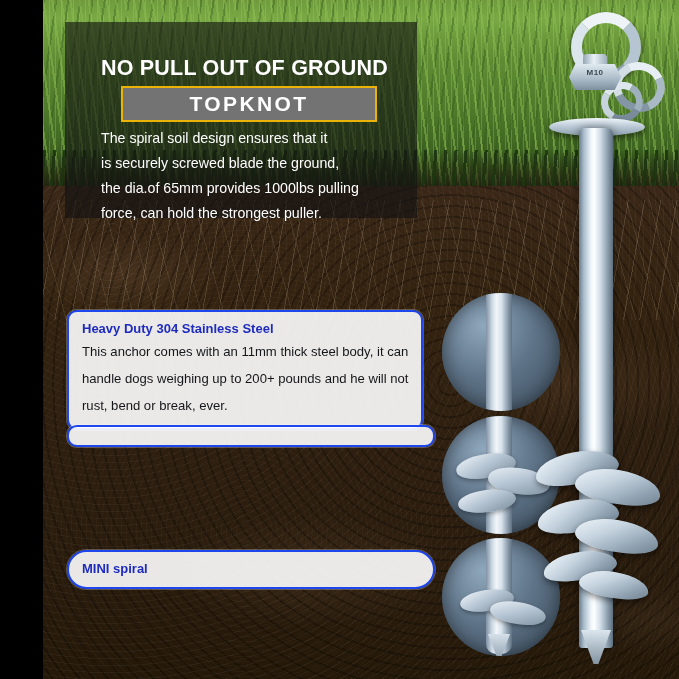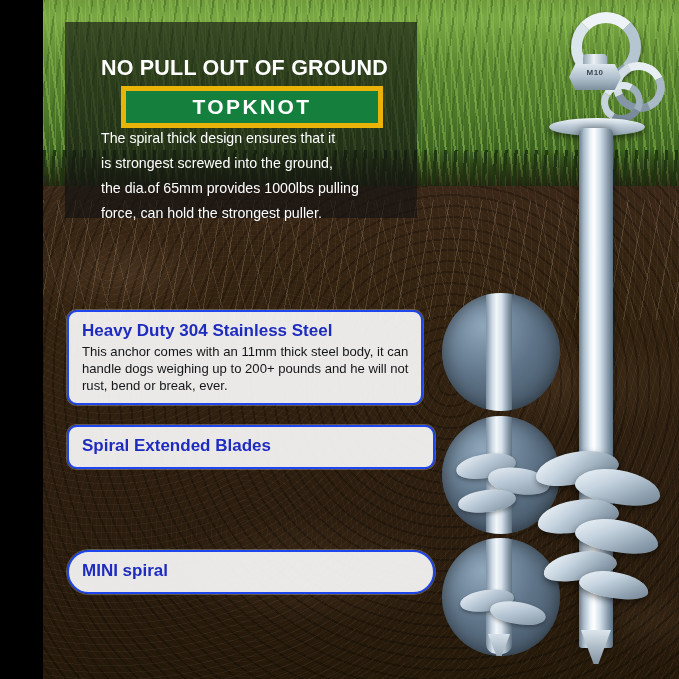--- a/index.html
+++ b/index.html
@@ -105,22 +105,22 @@
     font-weight: bold;
     letter-spacing: .2px;
     white-space: nowrap;
   }
   .brand-bar {
     position: absolute;
     left: 56px;
     top: 64px;
     width: 252px;
     height: 32px;
-    background: #15803d;
-    border: 5px solid #eab308;
+    background: #737373;
+    border: 2px solid #eab308;
   }
   .brand-text {
     position: absolute;
     left: 0; top: 0;
     width: 252px;
     height: 32px;
     line-height: 32px;
     text-align: center;
     color: #ffffff;
     font-size: 21px;
@@ -140,29 +140,29 @@
   
   .callout {
     position: absolute;
     background: rgba(255,255,255,.90);
     border: 2px solid #1e46ee;
     border-radius: 10px;
     box-shadow: 0 0 0 1px rgba(255,255,255,.25);
   }
   .callout-title {
     color: #1e2bbf;
-    font-size: 17px;
+    font-size: 13px;
     font-weight: bold;
     margin: 0 0 2px 0;
     padding: 0;
   }
   .callout-body {
     color: #15161a;
     font-size: 13.1px;
-    line-height: 17px;
+    line-height: 27px;
     margin: 0;
     padding: 0;
   }
   .callout-inner {
     padding: 9px 12px 9px 13px;
   }
   #callout-1 { left: 24px; top: 310px; width: 352px; }
   #callout-2 { left: 24px; top: 425px; width: 364px; }
   #callout-3 { left: 24px; top: 550px; width: 364px; border-radius: 28px; }
 
@@ -351,22 +351,22 @@
   <div class="soil"></div>
   <div class="soil-texture"></div>
   <div class="roots"></div>
 
   <div class="header-panel">
     <div class="headline">NO PULL OUT OF GROUND</div>
     <div class="brand-bar">
       <div class="brand-text">TOPKNOT</div>
     </div>
     <div class="header-body">
-      <div>The spiral thick design ensures that it</div>
-      <div>is strongest screwed into the ground,</div>
+      <div>The spiral soil design ensures that it</div>
+      <div>is securely screwed blade the ground,</div>
       <div>the dia.of 65mm provides 1000lbs pulling</div>
       <div>force, can hold the strongest puller.</div>
     </div>
   </div>
 
   <div class="bubble" id="bubble-1">
     <div class="rod"></div>
   </div>
   <div class="bubble" id="bubble-2">
     <div class="rod"></div>
@@ -382,21 +382,20 @@
   </div>
 
   <div class="callout" id="callout-1">
     <div class="callout-inner">
       <p class="callout-title">Heavy Duty 304 Stainless Steel</p>
       <p class="callout-body">This anchor comes with an 11mm thick steel body, it can handle dogs weighing up to 200+ pounds and he will not rust, bend or break, ever.</p>
     </div>
   </div>
   <div class="callout" id="callout-2">
     <div class="callout-inner">
-      <p class="callout-title">Spiral Extended Blades</p>
     </div>
   </div>
   <div class="callout" id="callout-3">
     <div class="callout-inner">
       <p class="callout-title">MINI spiral</p>
     </div>
   </div>
 
   <div id="product">
     <div class="eye-ring"></div>

